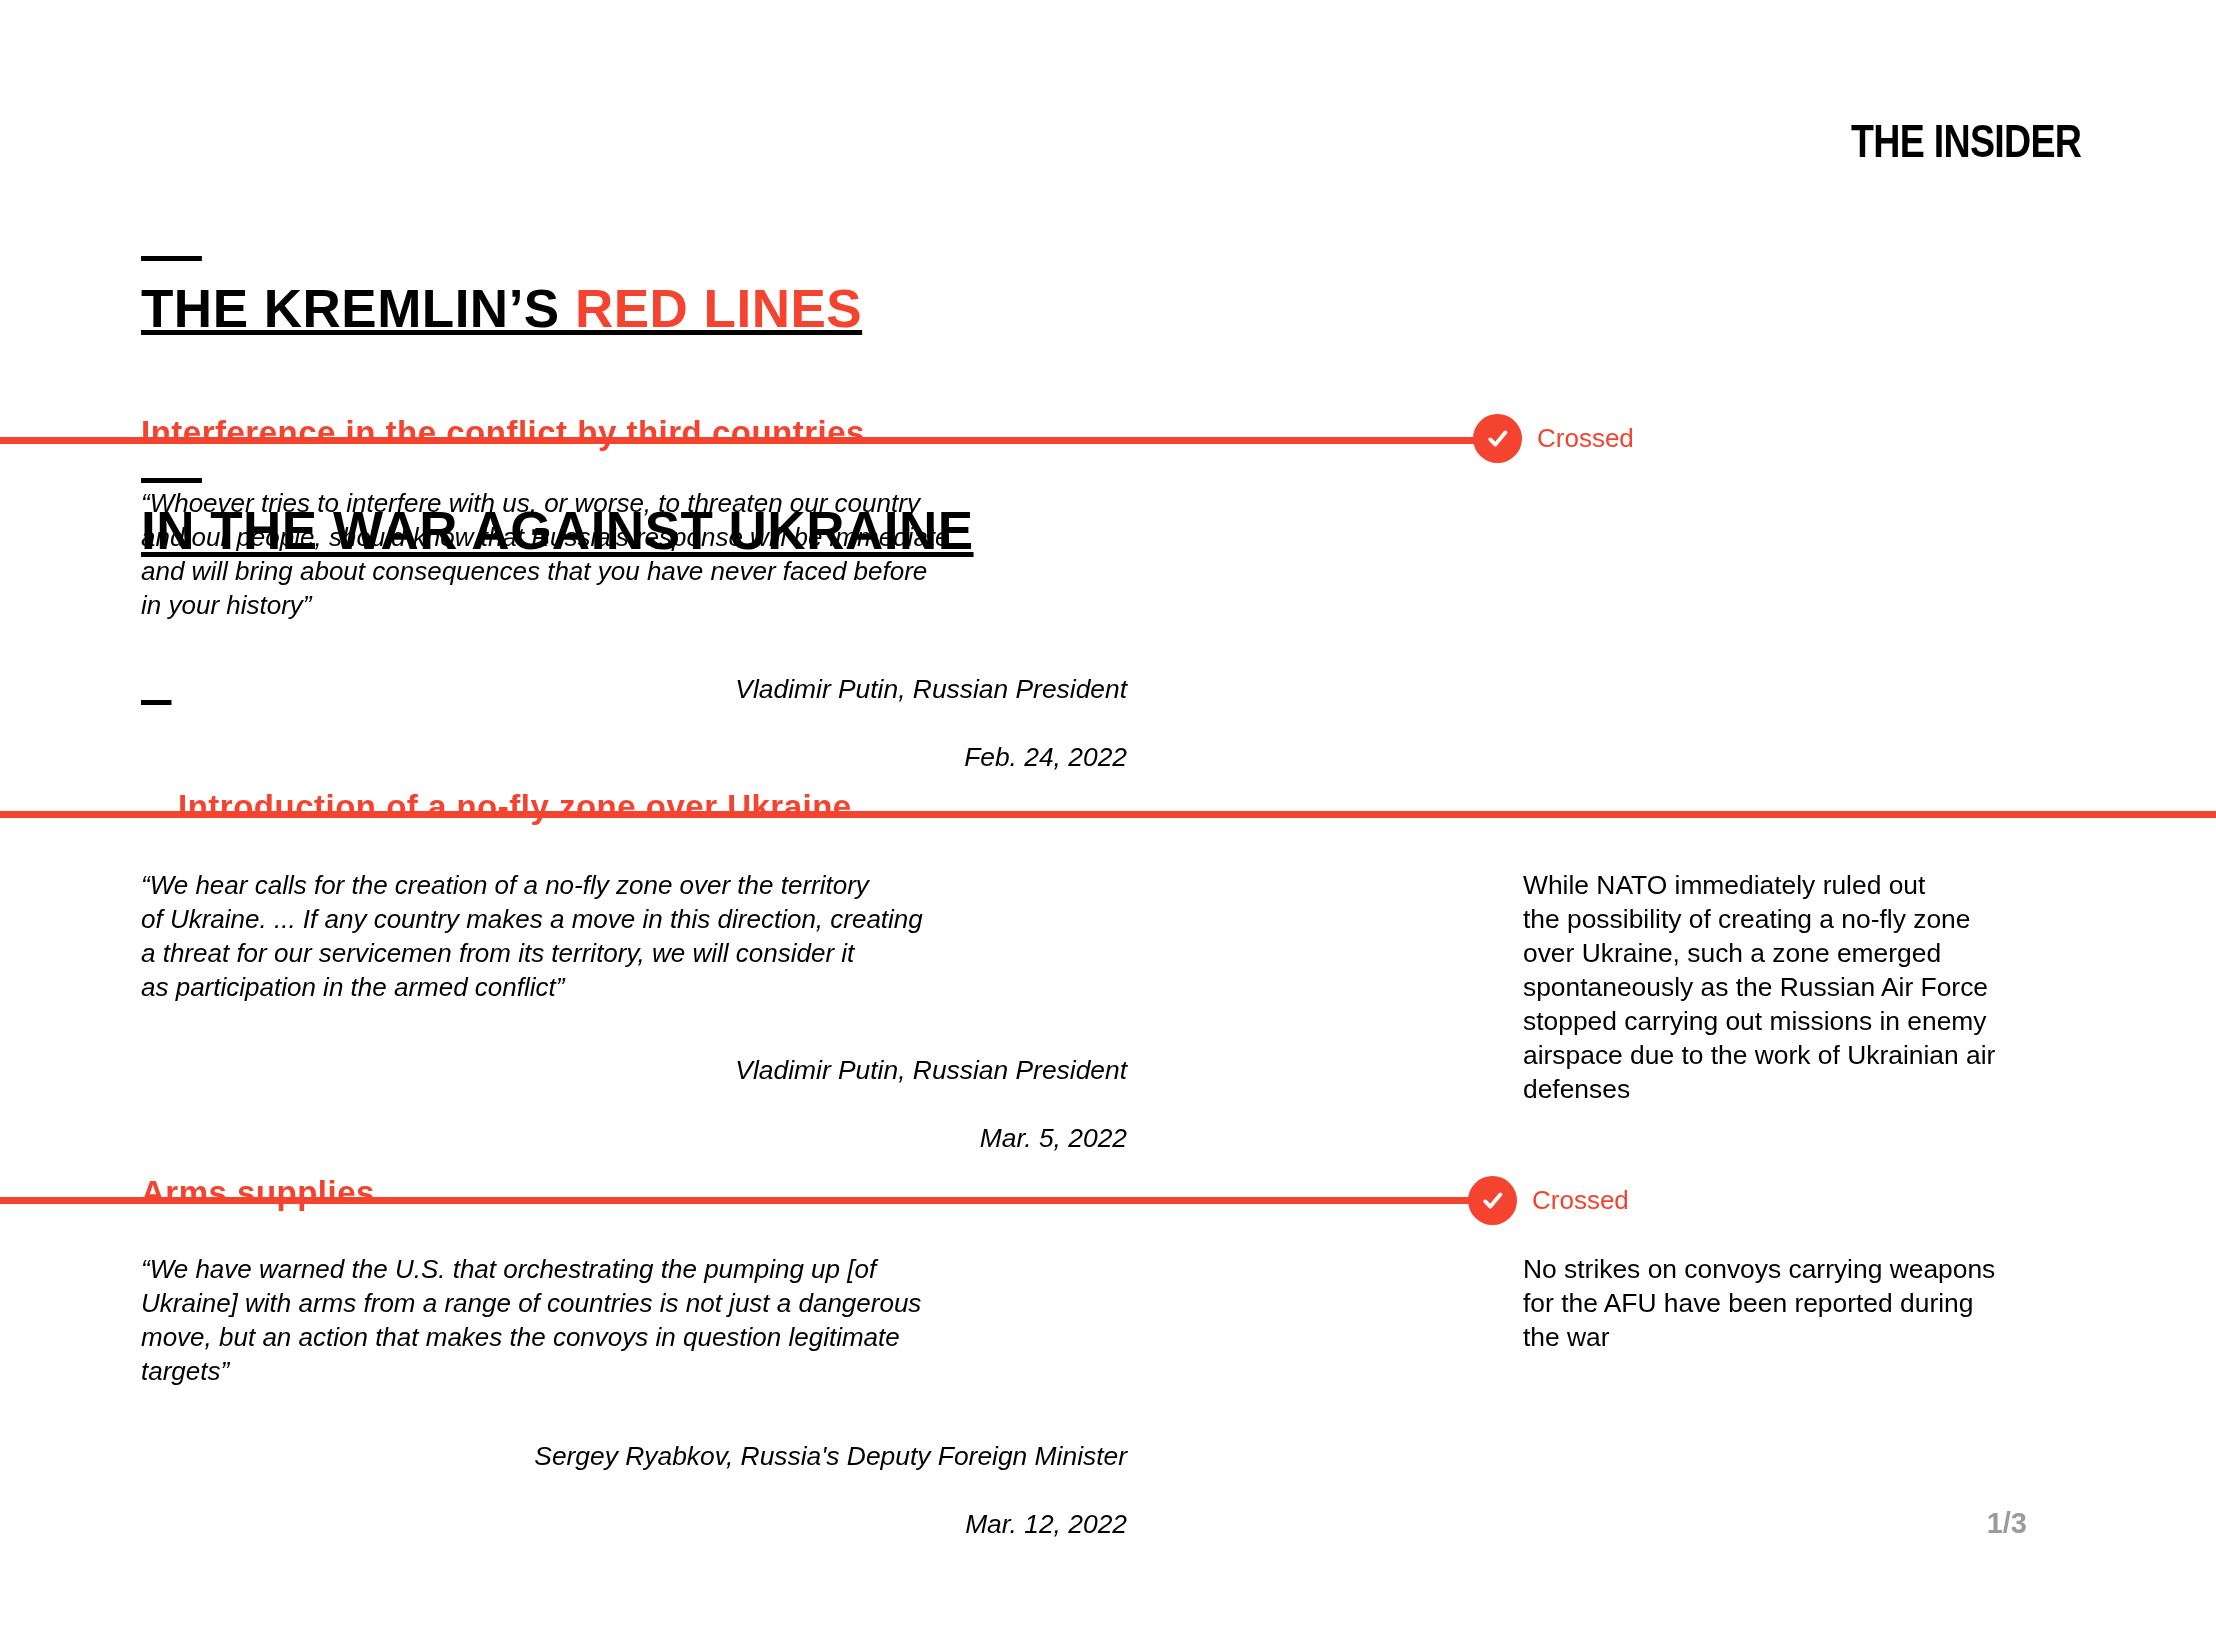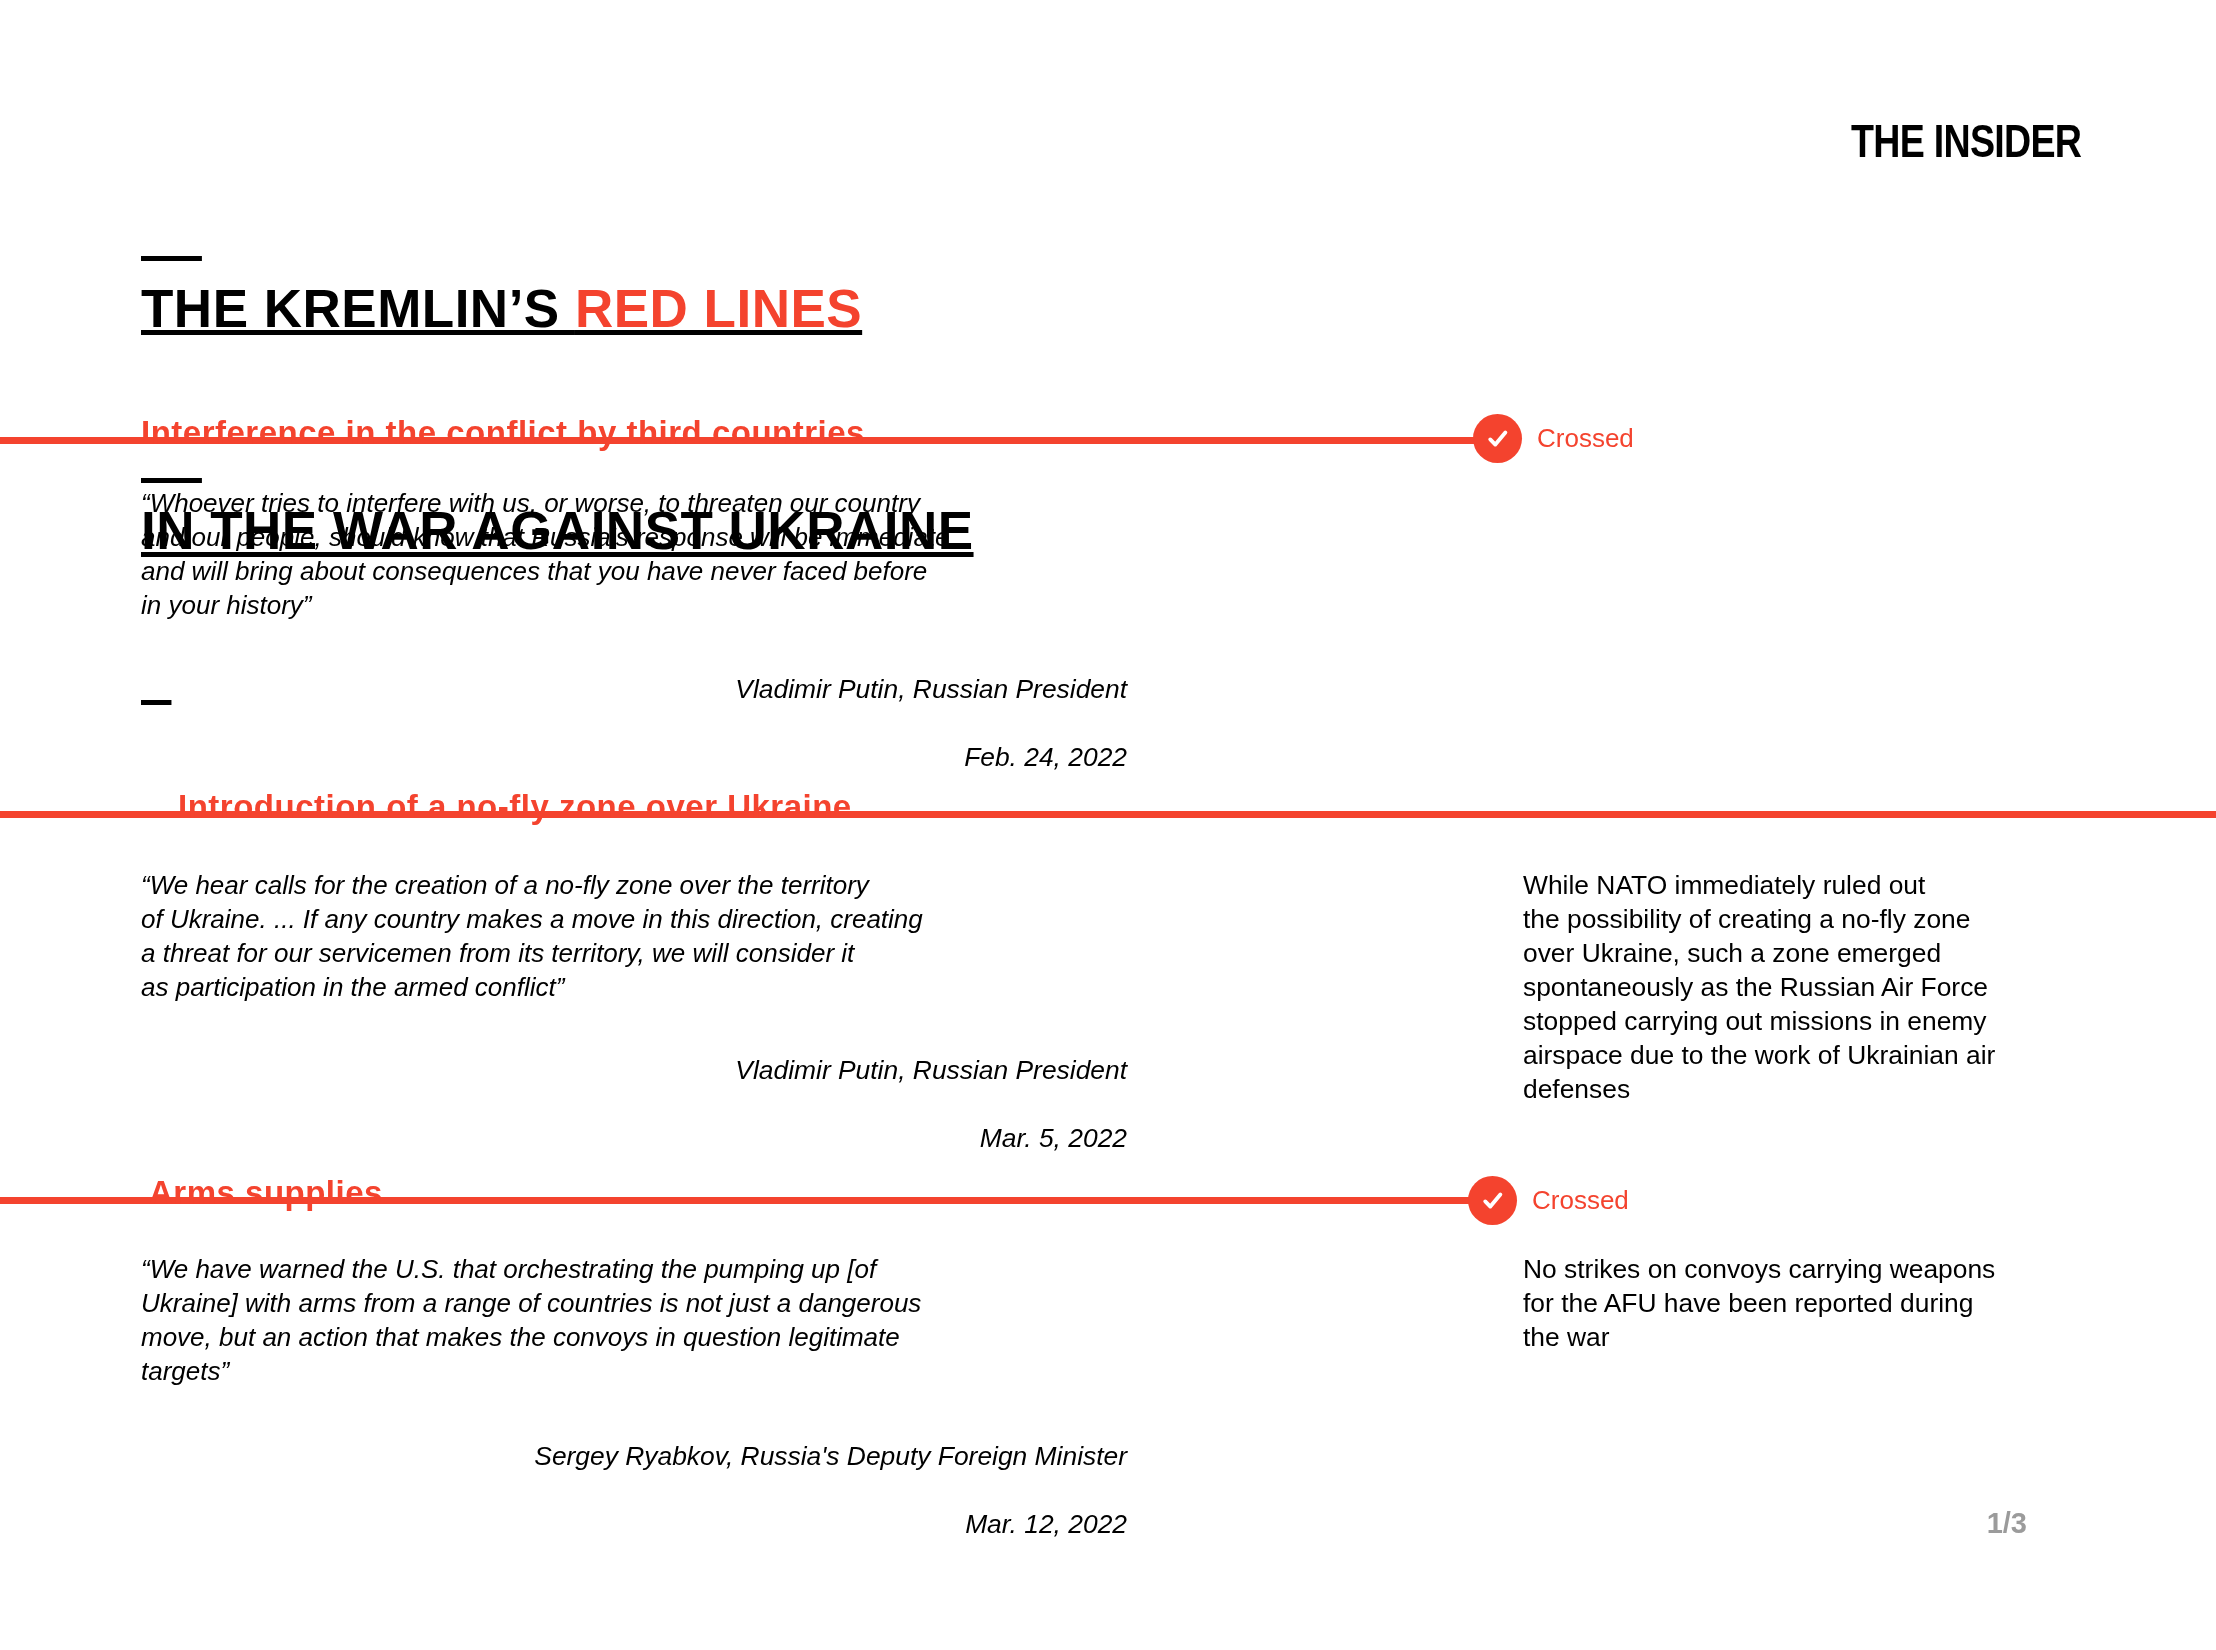--- a/index.html
+++ b/index.html
@@ -36,21 +36,21 @@
   .rule.r3 { top: 1197px; width: 1492px; }
 
   
   .heading {
     position: absolute; left: 141px;
     font-size: 33px; font-weight: bold; color: var(--accent);
     white-space: nowrap; letter-spacing: 0.5px;
   }
   .heading.h1 { top: 414px; }
   .heading.h2 { top: 788px; margin-left: 37px; }
-  .heading.h3 { top: 1174px; margin-left: 8px; }
+  .heading.h3 { top: 1174px; }
 
   
   .quote {
     position: absolute; left: 141px; width: 1061px;
     font-size: 26px; font-style: italic; line-height: 34px;
     white-space: pre-line;
   }
   .quote.q1 { top: 486px; }
   .quote.q2 { top: 868px; }
   .quote.q3 { top: 1252px; }

